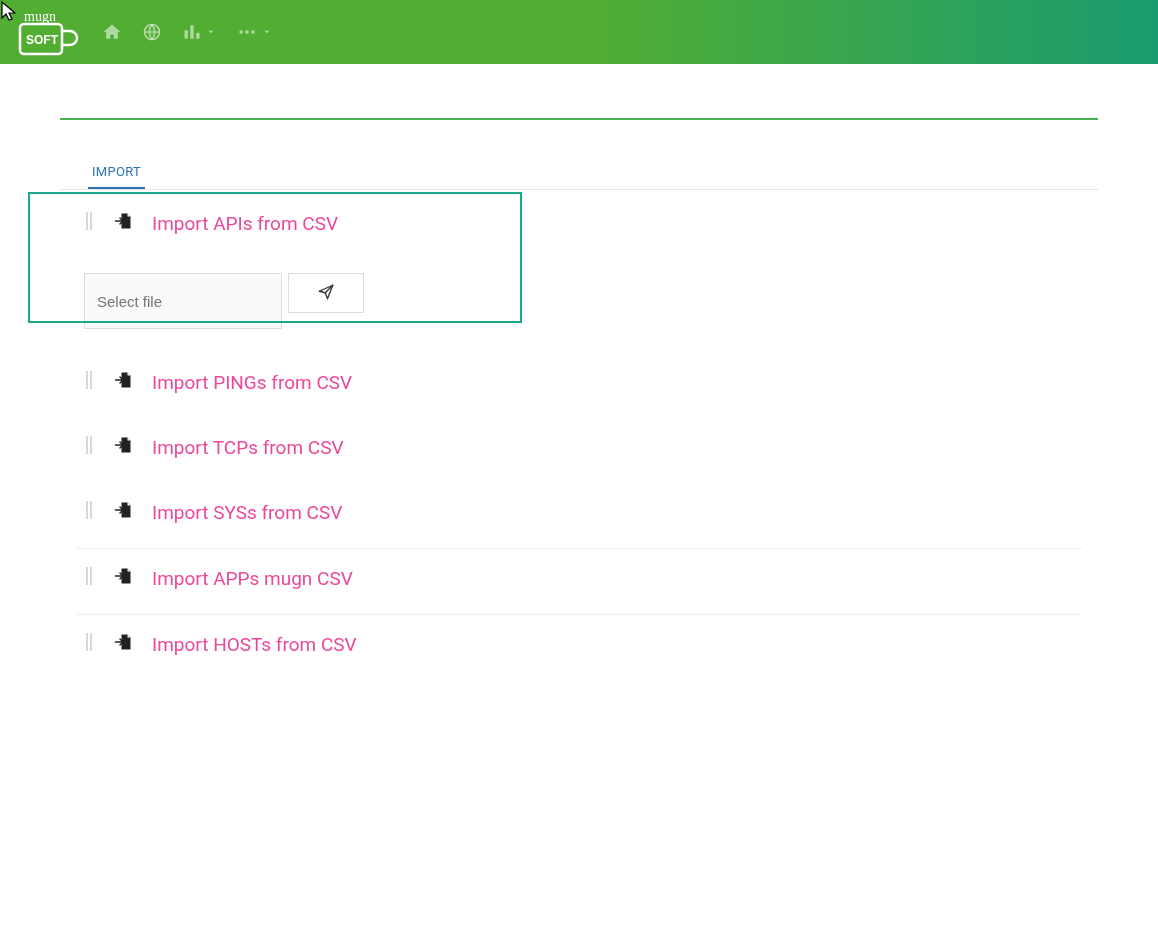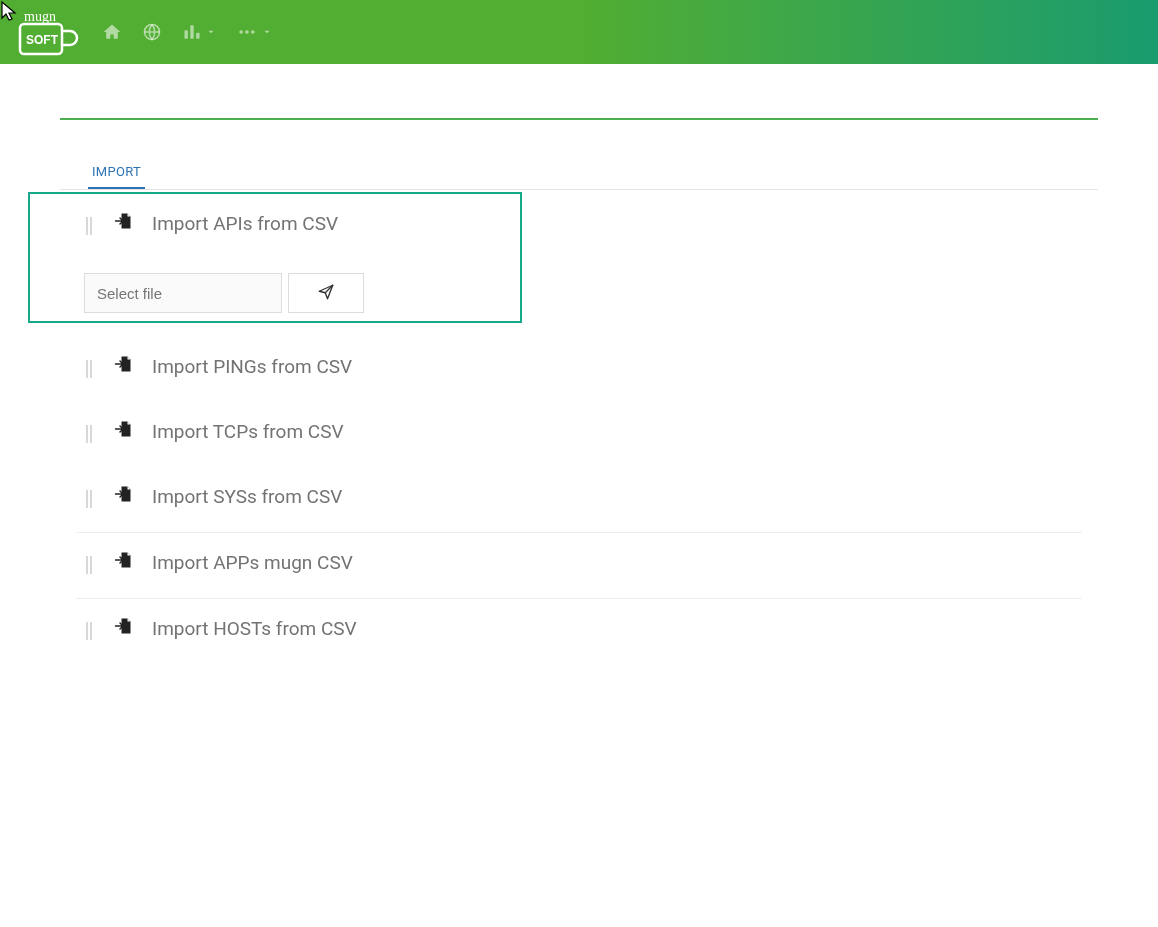--- a/index.html
+++ b/index.html
@@ -79,24 +79,24 @@
     padding: 4px 16px 0 16px;
   }
 
   .panel {
     position: relative;
     padding: 18px 0 24px 8px;
   }
 
   .panel-header {
     display: flex;
-    align-items: flex-end;
+    align-items: flex-start;
     gap: 20px;
     font-size: 19px;
-    color: #737373;
+    color: #ec4899;
   }
 
   .drag-handle {
     width: 10px;
     display: flex;
     justify-content: center;
     gap: 2px;
     cursor: grab;
   }
   .drag-handle span {
@@ -121,21 +121,21 @@
   }
 
   .upload-row {
     margin-top: 38px;
     display: flex;
     align-items: stretch;
     gap: 6px;
   }
   .file-input {
     width: 198px;
-    height: 40px;
+    height: 56px;
     border: 1px solid #ddd;
     background: #fafafa;
     color: #888;
     font-size: 15px;
     padding: 0 12px;
   }
   .send-btn {
     width: 76px;
     height: 40px;
     border: 1px solid #ddd;

